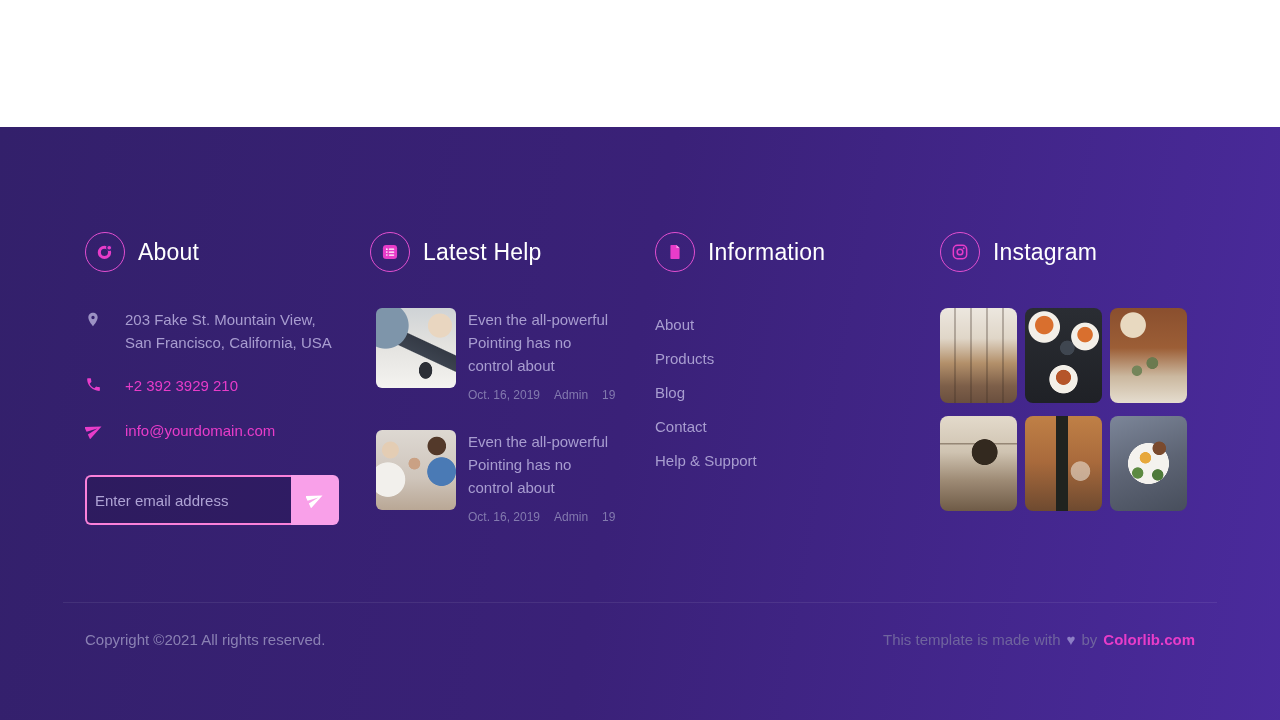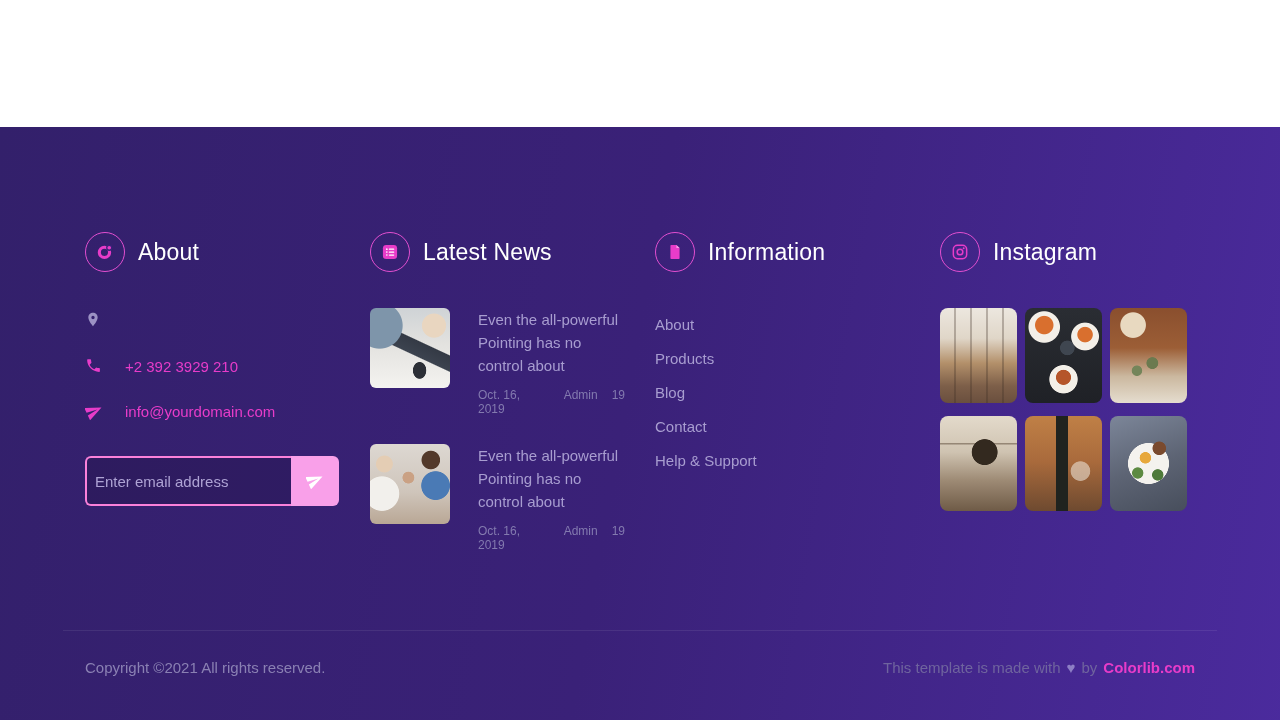--- a/index.html
+++ b/index.html
@@ -41,21 +41,21 @@
     padding:0 8px; font-size:15px; color:#cfc6ea; outline:none;
     font-family:"Liberation Sans", sans-serif;
   }
   .newsletter input::placeholder { color:#aea3d4; }
   .newsletter button {
     width:48px; height:50px; border:none; background:#f9a0e9;
     border-radius:0 6px 6px 0; cursor:pointer; display:flex; align-items:center; justify-content:center;
   }
 
   
-  .news-item { display:flex; gap:28px; margin-bottom:28px; cursor:pointer; }
+  .news-item { display:flex; gap:12px; margin-bottom:28px; cursor:pointer;justify-content:center; }
   .news-thumb { width:80px; height:80px; flex:0 0 80px; border-radius:6px; }
   .news-body { width:151px; }
   .news-title { font-size:15px; line-height:23px; color:#a89dd0; font-weight:400; }
   .news-meta { margin-top:11px; font-size:12px; color:#837aaf; display:flex; gap:14px; }
 
   
   .info-links { list-style:none; }
   .info-links li { padding:8px 0; }
   .info-links a { font-size:15px; color:#a89dd0; text-decoration:none; cursor:pointer; }
 
@@ -139,20 +139,21 @@
         </span>
         <h3 class="col-title">About</h3>
       </div>
       <ul class="contact-list">
         <li>
           <span class="c-icon">
             <svg width="16" height="19" viewBox="0 0 24 24">
                 <path fill="#9c92c4" d="M12 2C8.1 2 5 5.1 5 9c0 5.2 7 13 7 13s7-7.8 7-13c0-3.9-3.1-7-7-7zm0 9.5A2.5 2.5 0 1 1 12 6.5a2.5 2.5 0 0 1 0 5z"></path>
               </svg>
           </span>
+          <span class="muted">203 Fake St. Mountain View, San Francisco, California, USA</span>
         </li>
         <li>
           <span class="c-icon">
             <svg width="17" height="17" viewBox="0 0 24 24">
                 <path fill="#e83cc9" d="M6.6 10.8c1.4 2.8 3.8 5.1 6.6 6.6l2.2-2.2c.3-.3.7-.4 1-.2 1.1.4 2.3.6 3.6.6.6 0 1 .4 1 1V20c0 .6-.4 1-1 1C10.6 21 3 13.4 3 4c0-.6.4-1 1-1h3.5c.6 0 1 .4 1 1 0 1.2.2 2.4.6 3.6.1.3 0 .7-.2 1l-2.3 2.2z"></path>
               </svg>
           </span>
           <a class="pink-link">+2 392 3929 210</a>
         </li>
         <li>
@@ -182,21 +183,21 @@
           <svg width="20" height="20" viewBox="0 0 24 24">
             <rect x="3.5" y="3.5" width="17" height="17" rx="4" fill="#e83cc9"></rect>
             <circle cx="8.2" cy="8.6" r="1" fill="#fff"></circle>
               <rect x="10.6" y="7.9" width="6.5" height="1.5" rx=".7" fill="#fff"></rect>
             <circle cx="8.2" cy="12.1" r="1" fill="#fff"></circle>
               <rect x="10.6" y="11.4" width="6.5" height="1.5" rx=".7" fill="#fff"></rect>
             <circle cx="8.2" cy="15.6" r="1" fill="#fff"></circle>
               <rect x="10.6" y="14.9" width="6.5" height="1.5" rx=".7" fill="#fff"></rect>
           </svg>
         </span>
-        <h3 class="col-title">Latest News</h3>
+        <h3 class="col-title">Latest Help</h3>
       </div>
 
       <div class="news-item">
         <div class="news-thumb ph-news1"></div>
         <div class="news-body">
           <div class="news-title">Even the all-powerful Pointing has no control about</div>
           <div class="news-meta">
             <span>Oct. 16, 2019</span>
             <span>Admin</span>
             <span>19</span>

